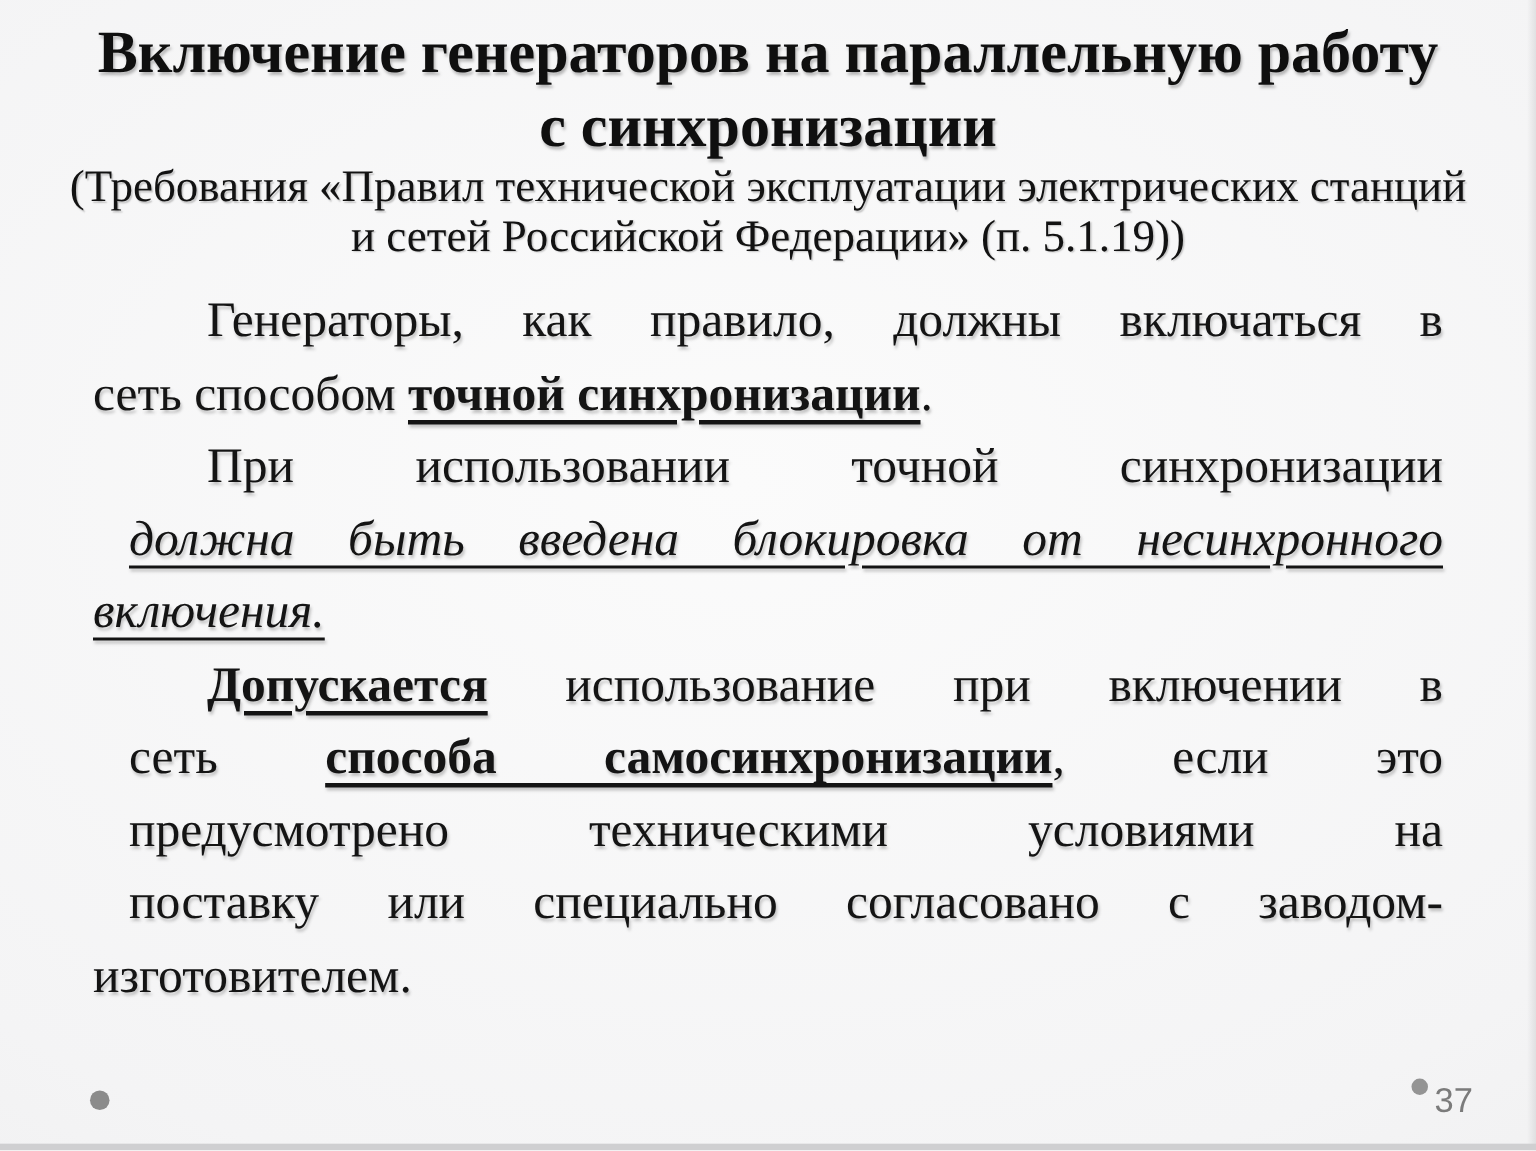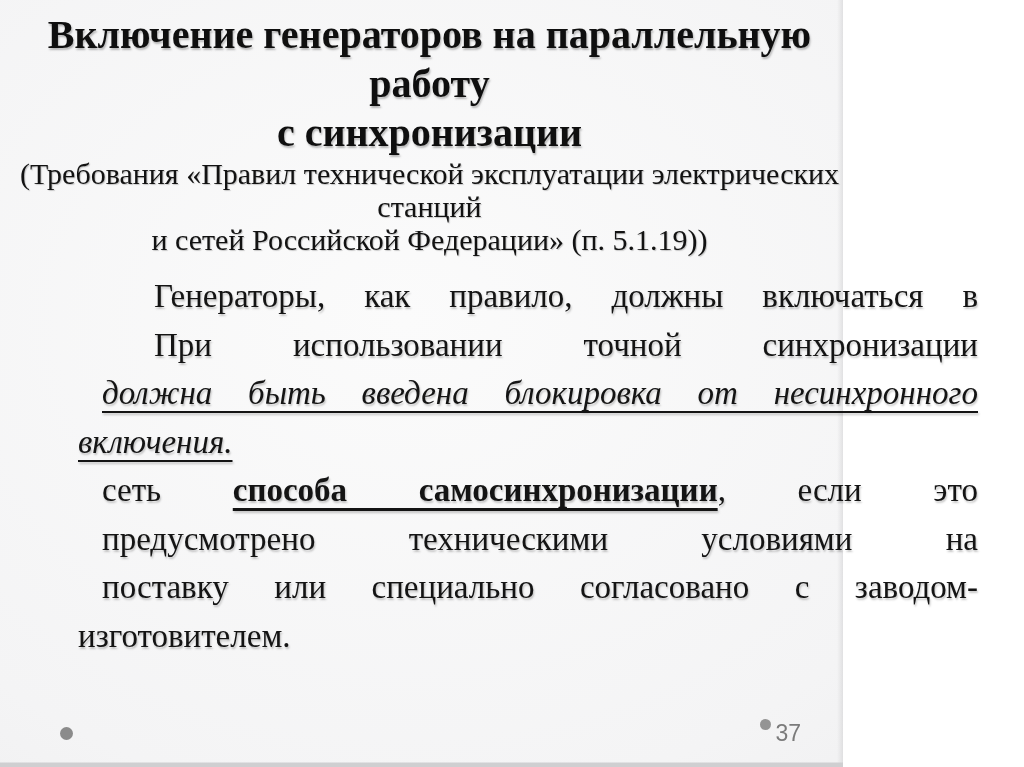--- a/index.html
+++ b/index.html
@@ -1,28 +1,27 @@
 <!DOCTYPE html>
 <html><head>
 <meta charset="utf-8">
 <style>
   * { margin: 0; padding: 0; box-sizing: border-box; }
   html, body { width: 1024px; height: 767px; overflow: hidden; }
   body { font-family: "Liberation Serif", "DejaVu Serif", serif; }
 
   .slide {
     position: relative;
-    width: 843px;
+    width: 1024px;
     height: 767px;
     background:
       linear-gradient(to top, #cfcfd1 0px, #cfcfd1 4px, rgba(207,207,209,0) 5px),
       linear-gradient(to left, rgba(208,208,210,0.55) 0px, rgba(208,208,210,0) 6px),
       radial-gradient(ellipse 130% 115% at 48% 42%, #fbfbfb 0%, #f4f4f5 55%, #e9e9ea 100%);
     color: #141414;
-    padding-left: 16px;
   }
 
   .title-block {
     padding-top: 10px;
     text-align: center;
   }
   .title-line {
     font-size: 40px;
     line-height: 49px;
     font-weight: bold;
@@ -94,23 +93,25 @@
 
   <div class="title-block">
     <div class="title-line">Включение генераторов на параллельную работу</div>
     <div class="title-line">с синхронизации</div>
     <div class="subtitle-line">(Требования «Правил технической эксплуатации электрических станций</div>
     <div class="subtitle-line">и сетей Российской Федерации» (п. 5.1.19))</div>
   </div>
 
   <div class="body-text">
       <div class="line j ind"><span>Генераторы, как правило, должны включаться в</span></div>
+      <div class="line"><span>сеть способом </span><span class="b u">точной синхронизации</span><span>.</span></div>
       <div class="line j ind"><span>При использовании точной синхронизации</span></div>
       <div class="line j"><span class="i u">должна быть введена блокировка от несинхронного</span></div>
       <div class="line"><span class="i u">включения.</span></div>
+      <div class="line j ind"><span class="b u">Допускается</span><span> использование при включении в</span></div>
       <div class="line j"><span>сеть </span><span class="b u">способа самосинхронизации</span><span>, если это</span></div>
       <div class="line j"><span>предусмотрено техническими условиями на</span></div>
       <div class="line j"><span>поставку или специально согласовано с заводом-</span></div>
       <div class="line"><span>изготовителем.</span></div>
     </div>
 
   <div class="footer-left-dot"></div>
 
   <div class="footer-right">
     <span class="page-number-dot"></span>

